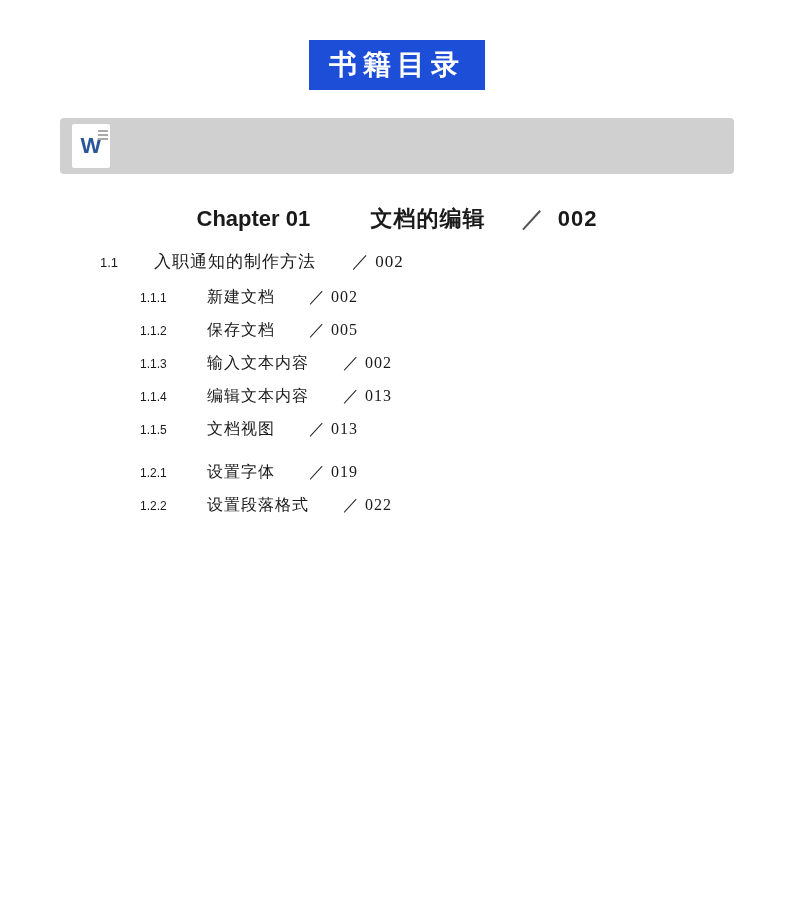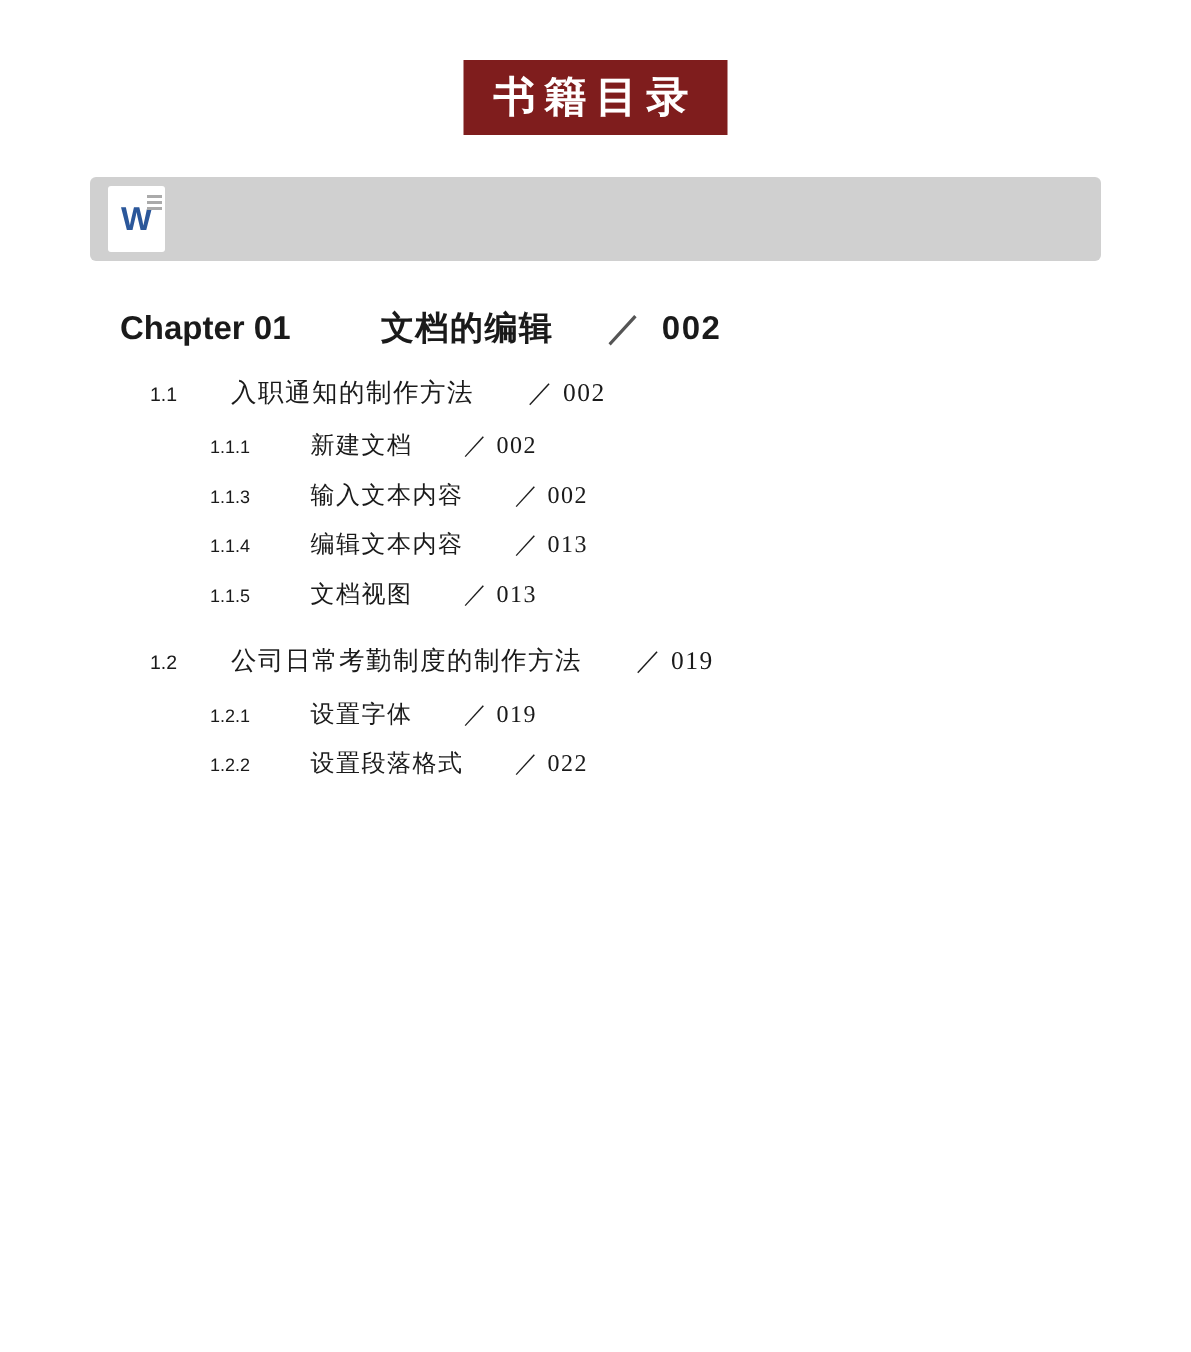--- a/index.html
+++ b/index.html
@@ -26,21 +26,21 @@
     }
 
     .title-area {
       display: flex;
       justify-content: center;
       margin-bottom: 28px;
       margin-top: 10px;
     }
 
     .title-box {
-      background-color: #7f1d1d;
+      background-color: #1d4ed8;
       color: #ffffff;
       font-size: 28px;
       font-weight: bold;
       padding: 6px 20px;
       letter-spacing: 6px;
       font-family: "SimHei", "黑体", "Microsoft YaHei", sans-serif;
       text-align: center;
     }
 
     .part-header {
@@ -111,20 +111,21 @@
       margin-bottom: 20px;
     }
 
     .chapter-title {
       font-size: 22px;
       font-weight: bold;
       color: #1a1a1a;
       margin-bottom: 16px;
       letter-spacing: 1px;
       font-family: "SimHei", "黑体", "Microsoft YaHei", sans-serif;
+      text-align: center;
     }
 
     .chapter-title .chapter-num {
       font-family: Arial, "SimHei", sans-serif;
       letter-spacing: 0px;
     }
 
     .section-1 {
       display: flex;
       align-items: baseline;
@@ -212,42 +213,42 @@
       <div class="section-1">
         <span class="section-1-num">1.1</span>
         <span class="section-1-title">　入职通知的制作方法　　／ 002</span>
       </div>
 
       <div class="section-2">
         <span class="section-2-num">1.1.1</span>
         <span class="section-2-title">　新建文档　　／ 002</span>
       </div>
 
+      <div class="section-2">
+        <span class="section-2-num">1.1.2</span>
+        <span class="section-2-title">　保存文档　　／ 005</span>
+      </div>
 
       <div class="section-2">
         <span class="section-2-num">1.1.3</span>
         <span class="section-2-title">　输入文本内容　　／ 002</span>
       </div>
 
       <div class="section-2">
         <span class="section-2-num">1.1.4</span>
         <span class="section-2-title">　编辑文本内容　　／ 013</span>
       </div>
 
       <div class="section-2">
         <span class="section-2-num">1.1.5</span>
         <span class="section-2-title">　文档视图　　／ 013</span>
       </div>
 
       <div class="divider-space"></div>
 
-      <div class="section-1">
-        <span class="section-1-num">1.2</span>
-        <span class="section-1-title">　公司日常考勤制度的制作方法　　／ 019</span>
-      </div>
 
       <div class="section-2">
         <span class="section-2-num">1.2.1</span>
         <span class="section-2-title">　设置字体　　／ 019</span>
       </div>
 
       <div class="section-2">
         <span class="section-2-num">1.2.2</span>
         <span class="section-2-title">　设置段落格式　　／ 022</span>
       </div>

